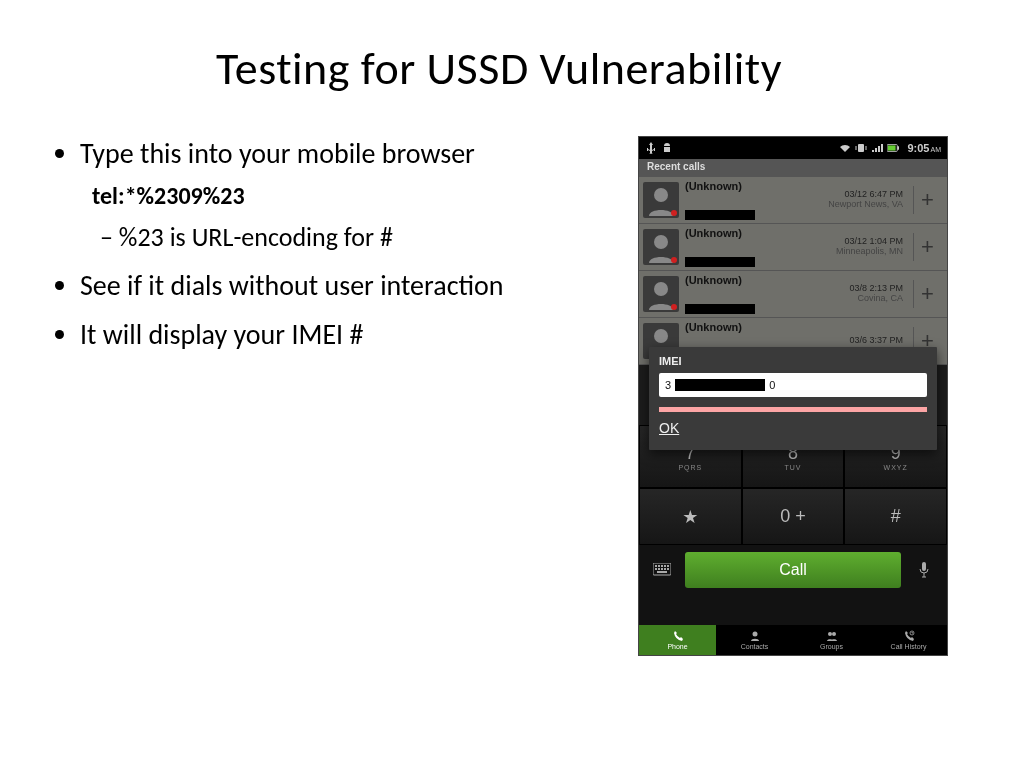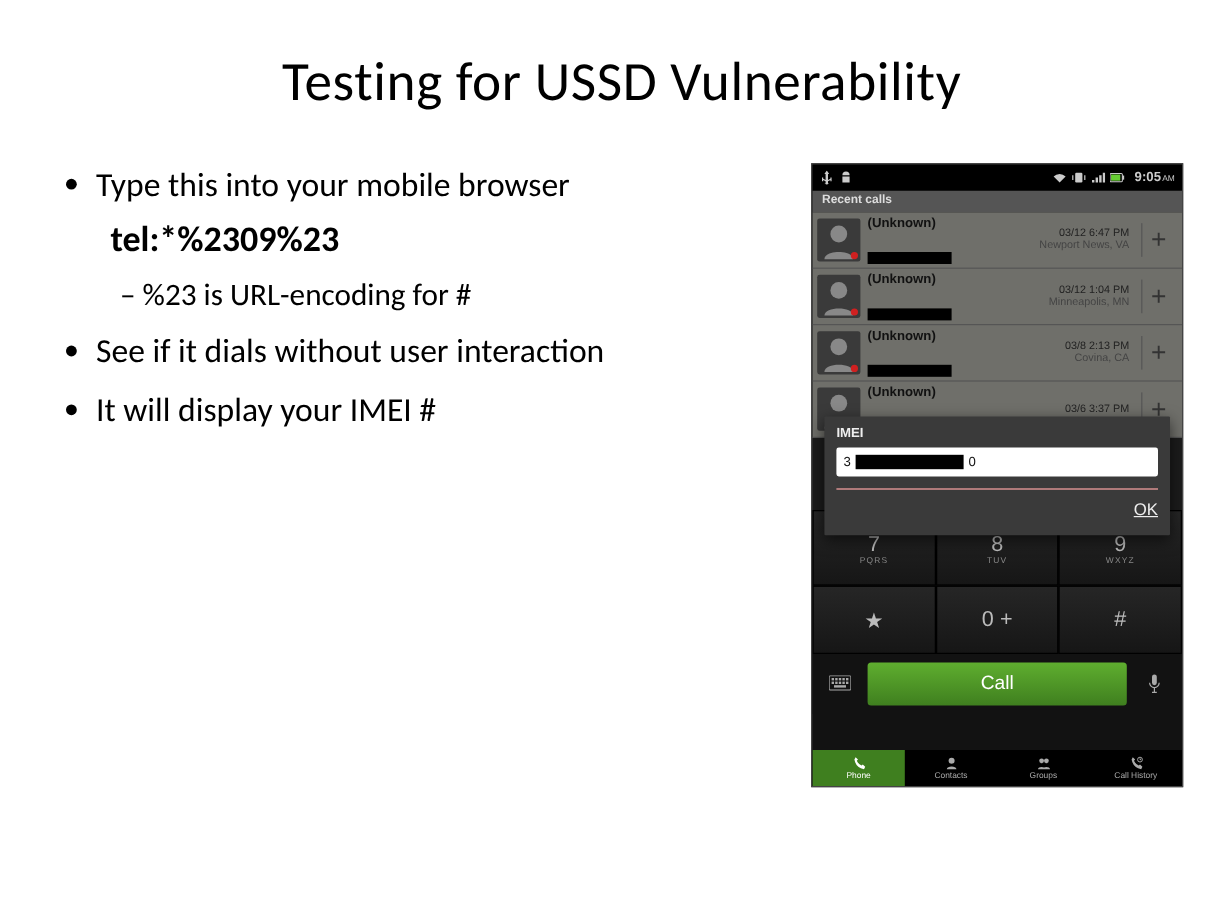--- a/index.html
+++ b/index.html
@@ -1,23 +1,23 @@
 <!DOCTYPE html>
 <html><head>
 <meta charset="utf-8">
 <style>
   * { box-sizing: border-box; margin: 0; padding: 0; }
   html, body { width: 1024px; height: 768px; background: #fff; font-family: Calibri, Arial, sans-serif; color: #000; }
-  .slide { width: 1024px; height: 768px; position: relative; padding: 30px 38px 40px 50px; }
+  .slide { width: 1024px; height: 768px; position: relative; padding: 30px 76px 40px 50px; }
   .title { text-align: center; font-size: 46px; font-weight: 400; margin: 10px 0 40px 0; letter-spacing: 0.5px; }
   .body { display: flex; gap: 30px; margin-top: 32px; }
   .text-col { flex: 1 1 55%; font-size: 28px; line-height: 1.25; }
   .bullets { list-style: disc; padding-left: 30px; }
   .bullets > li { margin-bottom: 14px; }
-  .tel-line { font-weight: 700; margin: 10px 0 10px 12px; font-size: 30px; }
+  .tel-line { font-weight: 700; margin: 10px 0 10px 12px; font-size: 24px; }
   .sublist { list-style: none; padding-left: 20px; margin-top: 6px; }
   .sublist li::before { content: "– "; }
   .sublist li { font-size: 26px; }
   .phone-col { flex: 0 0 310px; }
 
   
   .phone { width: 310px; height: 520px; background: #1c1c1c; border: 1px solid #444; position: relative; font-family: Arial, sans-serif; overflow: hidden; }
   
   .statusbar { height: 22px; background: #000; color: #ccc; display: flex; align-items: center; justify-content: space-between; padding: 0 6px; font-size: 10px; }
   .statusbar .left, .statusbar .right { display: flex; align-items: center; gap: 4px; }
@@ -40,21 +40,21 @@
   .when div:first-child { color: #222; }
   .when div:last-child { color: #444; }
   .plus-btn { width: 28px; height: 28px; display: flex; align-items: center; justify-content: center; color: #333; font-size: 22px; font-weight: 300; border-left: 1px solid #555; margin-left: 4px; flex-shrink: 0; }
 
   
   .imei-dialog { position: absolute; top: 210px; left: 10px; right: 10px; background: #3a3a3a; border-radius: 1px; padding: 8px 10px 6px 10px; box-shadow: 0 4px 12px rgba(0,0,0,.6); z-index: 5; }
   .imei-dialog .dlg-title { color: #eee; font-size: 11px; font-weight: 700; margin-bottom: 6px; }
   .imei-dialog .dlg-body { background: #fff; height: 24px; border-radius: 2px; margin-bottom: 10px; position: relative; display: flex; align-items: center; padding: 0 6px; }
   .imei-dialog .dlg-body .d1, .imei-dialog .dlg-body .d2 { font-size: 11px; color: #111; }
   .imei-dialog .dlg-body .bar { width: 90px; height: 12px; background: #000; margin: 0 4px; }
-  .imei-dialog .dlg-ok { text-align: right; color: #eee; font-size: 14px; padding: 8px 0; border-top: 1px solid #fca5a5; cursor: pointer; text-decoration: underline; }
+  .imei-dialog .dlg-ok { text-align: left; color: #eee; font-size: 14px; padding: 8px 0; border-top: 5px solid #fca5a5; cursor: pointer; text-decoration: underline; }
 
   
   .dialpad { position: absolute; left: 0; right: 0; bottom: 30px; height: 200px; background: #121212; }
   .dp-grid { display: grid; grid-template-columns: repeat(3,1fr); height: 120px; }
   .dp-key { border: 1px solid #000; background: linear-gradient(#262626,#161616); color: #bbb; display: flex; flex-direction: column; align-items: center; justify-content: center; font-size: 18px; }
   .dp-key small { font-size: 7px; color: #888; letter-spacing: 1px; }
   .call-row-bar { display: flex; align-items: center; height: 50px; padding: 6px 8px; gap: 8px; background: #121212; }
   .call-side { width: 30px; height: 30px; display: flex; align-items: center; justify-content: center; color: #aaa; }
   .call-btn { flex: 1; height: 36px; background: linear-gradient(#5fae2f,#3f7f1f); border-radius: 3px; color: #fff; display: flex; align-items: center; justify-content: center; font-size: 16px; font-weight: 400; }
 

